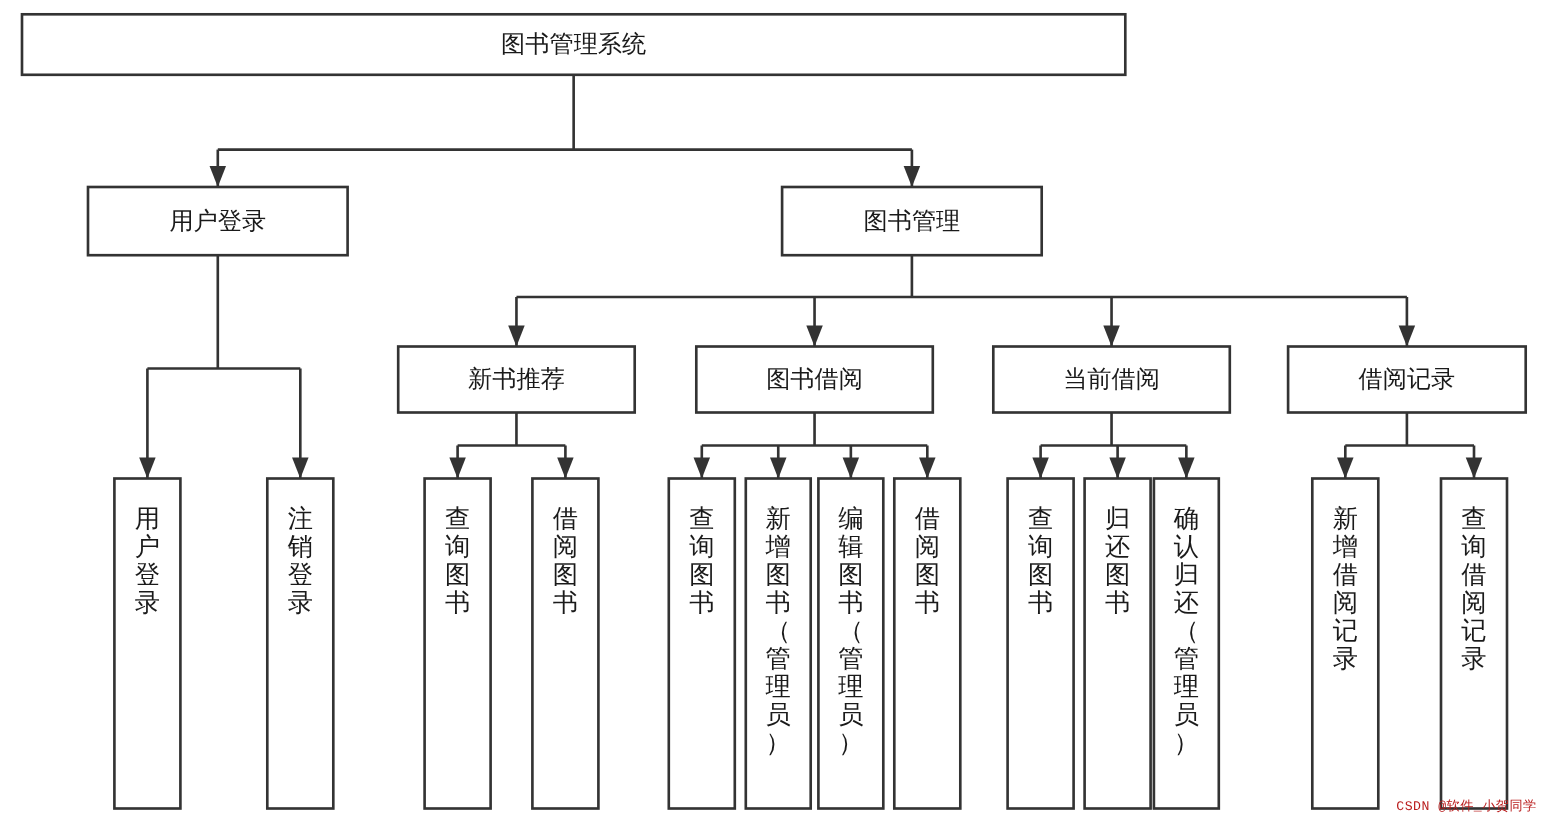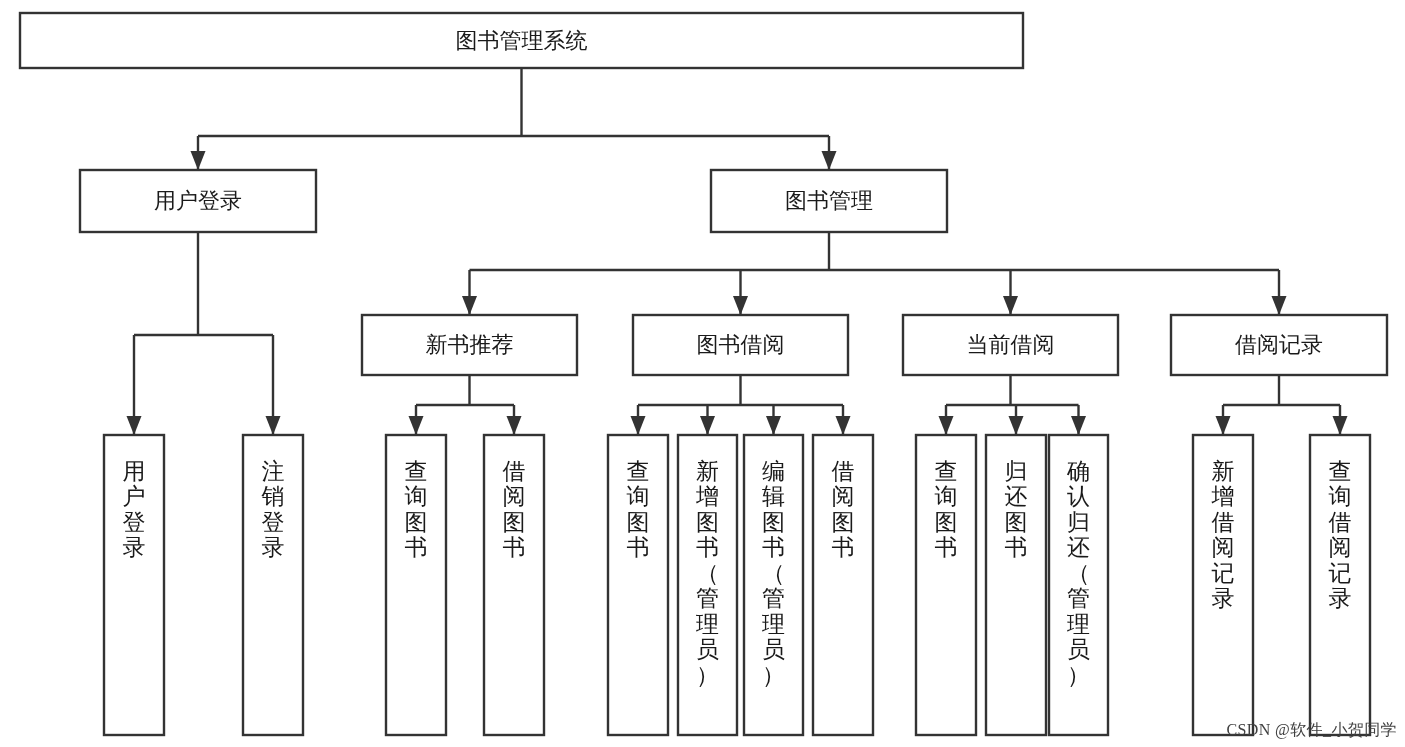--- a/index.html
+++ b/index.html
@@ -54,23 +54,23 @@
     stroke-linecap: butt;
   }
   .arrow-head {
     fill: #333333;
     stroke: none;
   }
   .watermark {
     position: absolute;
     right: 8px;
     bottom: 6px;
-    font-family: Liberation Serif, serif;
-    font-size: 16px;
-    color: #404040;
+    font-family: Liberation Mono, monospace;
+    font-size: 12px;
+    color: #b91c1c;
     letter-spacing: 0.4px;
     white-space: nowrap;
     user-select: none;
   }
 </style>
 </head>
 <body>
 
 <div id="diagram-root">
   <svg id="tree" viewBox="0 0 1405 747" xmlns="http://www.w3.org/2000/svg">

